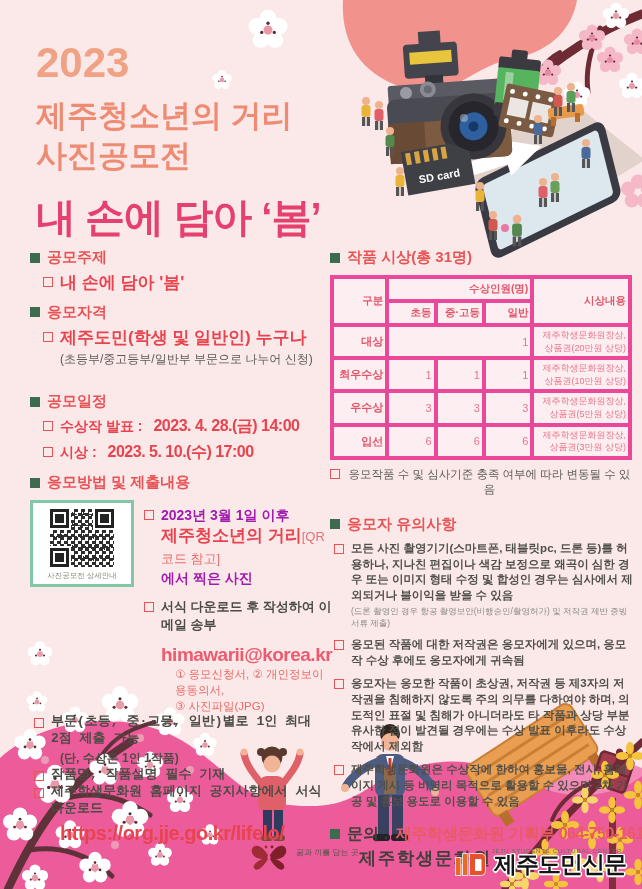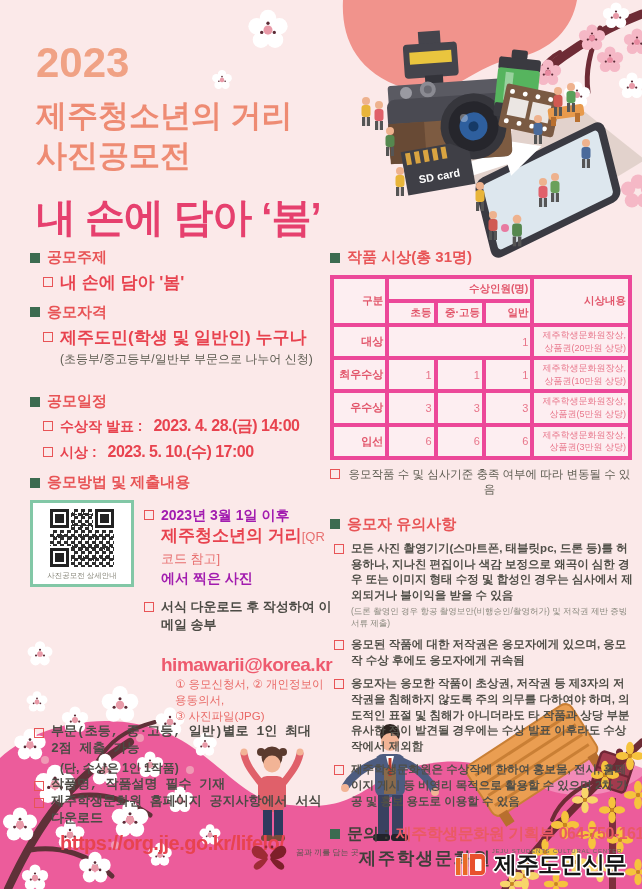--- a/index.html
+++ b/index.html
@@ -41,21 +41,21 @@
   .fd{position:absolute;width:13px;height:13px;border:3px solid #222;background:#fff;box-shadow:0 0 0 2px #fff;}
   .fd::after{content:"";position:absolute;inset:2px;background:#222;}
   .fd.tl{left:0;top:0;} .fd.tr{right:0;top:0;} .fd.bl{left:0;bottom:0;}
   .qr-cap{font-size:7.5px;color:#8b8a7e;margin-top:4px;white-space:nowrap;}
 
   .m-items{flex:1;}
   .m1-l1,.m1-l3{font-size:14px;font-weight:bold;color:#a21caf;line-height:1.35;}
   .m1-l2{font-size:17px;font-weight:bold;color:#e8434f;line-height:1.3;}
   .m1-l2 .qr-ref{font-size:13px;font-weight:normal;color:#e87070;}
   .m2-t{font-size:13px;font-weight:bold;color:#4c4b45;}
-  .m2-email{font-size:19px;font-weight:bold;color:#ee5a6e;letter-spacing:-0.5px;margin-top:20px;}
+  .m2-email{font-size:19px;font-weight:bold;color:#ee5a6e;letter-spacing:-0.5px;margin-top:10px;}
   .m2-sub{font-size:11.5px;color:#e96a67;line-height:1.4;margin-left:14px;}
   .m-itm-t{font-size:13px;font-weight:bold;color:#4c4b45;line-height:1.3;}
   .m-sub2{font-size:12px;font-weight:bold;color:#4c4b45;margin:2px 0 0 30px;}
   .m-url{font-size:20px;font-weight:bold;color:#e8434f;margin:4px 0 0 30px;letter-spacing:-0.5px;}
   .mi{margin-top:0;font-family:Liberation Mono, monospace;}
 
   
   table.awards{border-collapse:collapse;width:302px;margin-top:8px;background:#fdeef1;}
   table.awards th,table.awards td{border:4px solid #ec4899;text-align:right;padding:2px;}
   table.awards th{font-size:10.5px;font-weight:bold;color:#e2566b;height:16px;}

